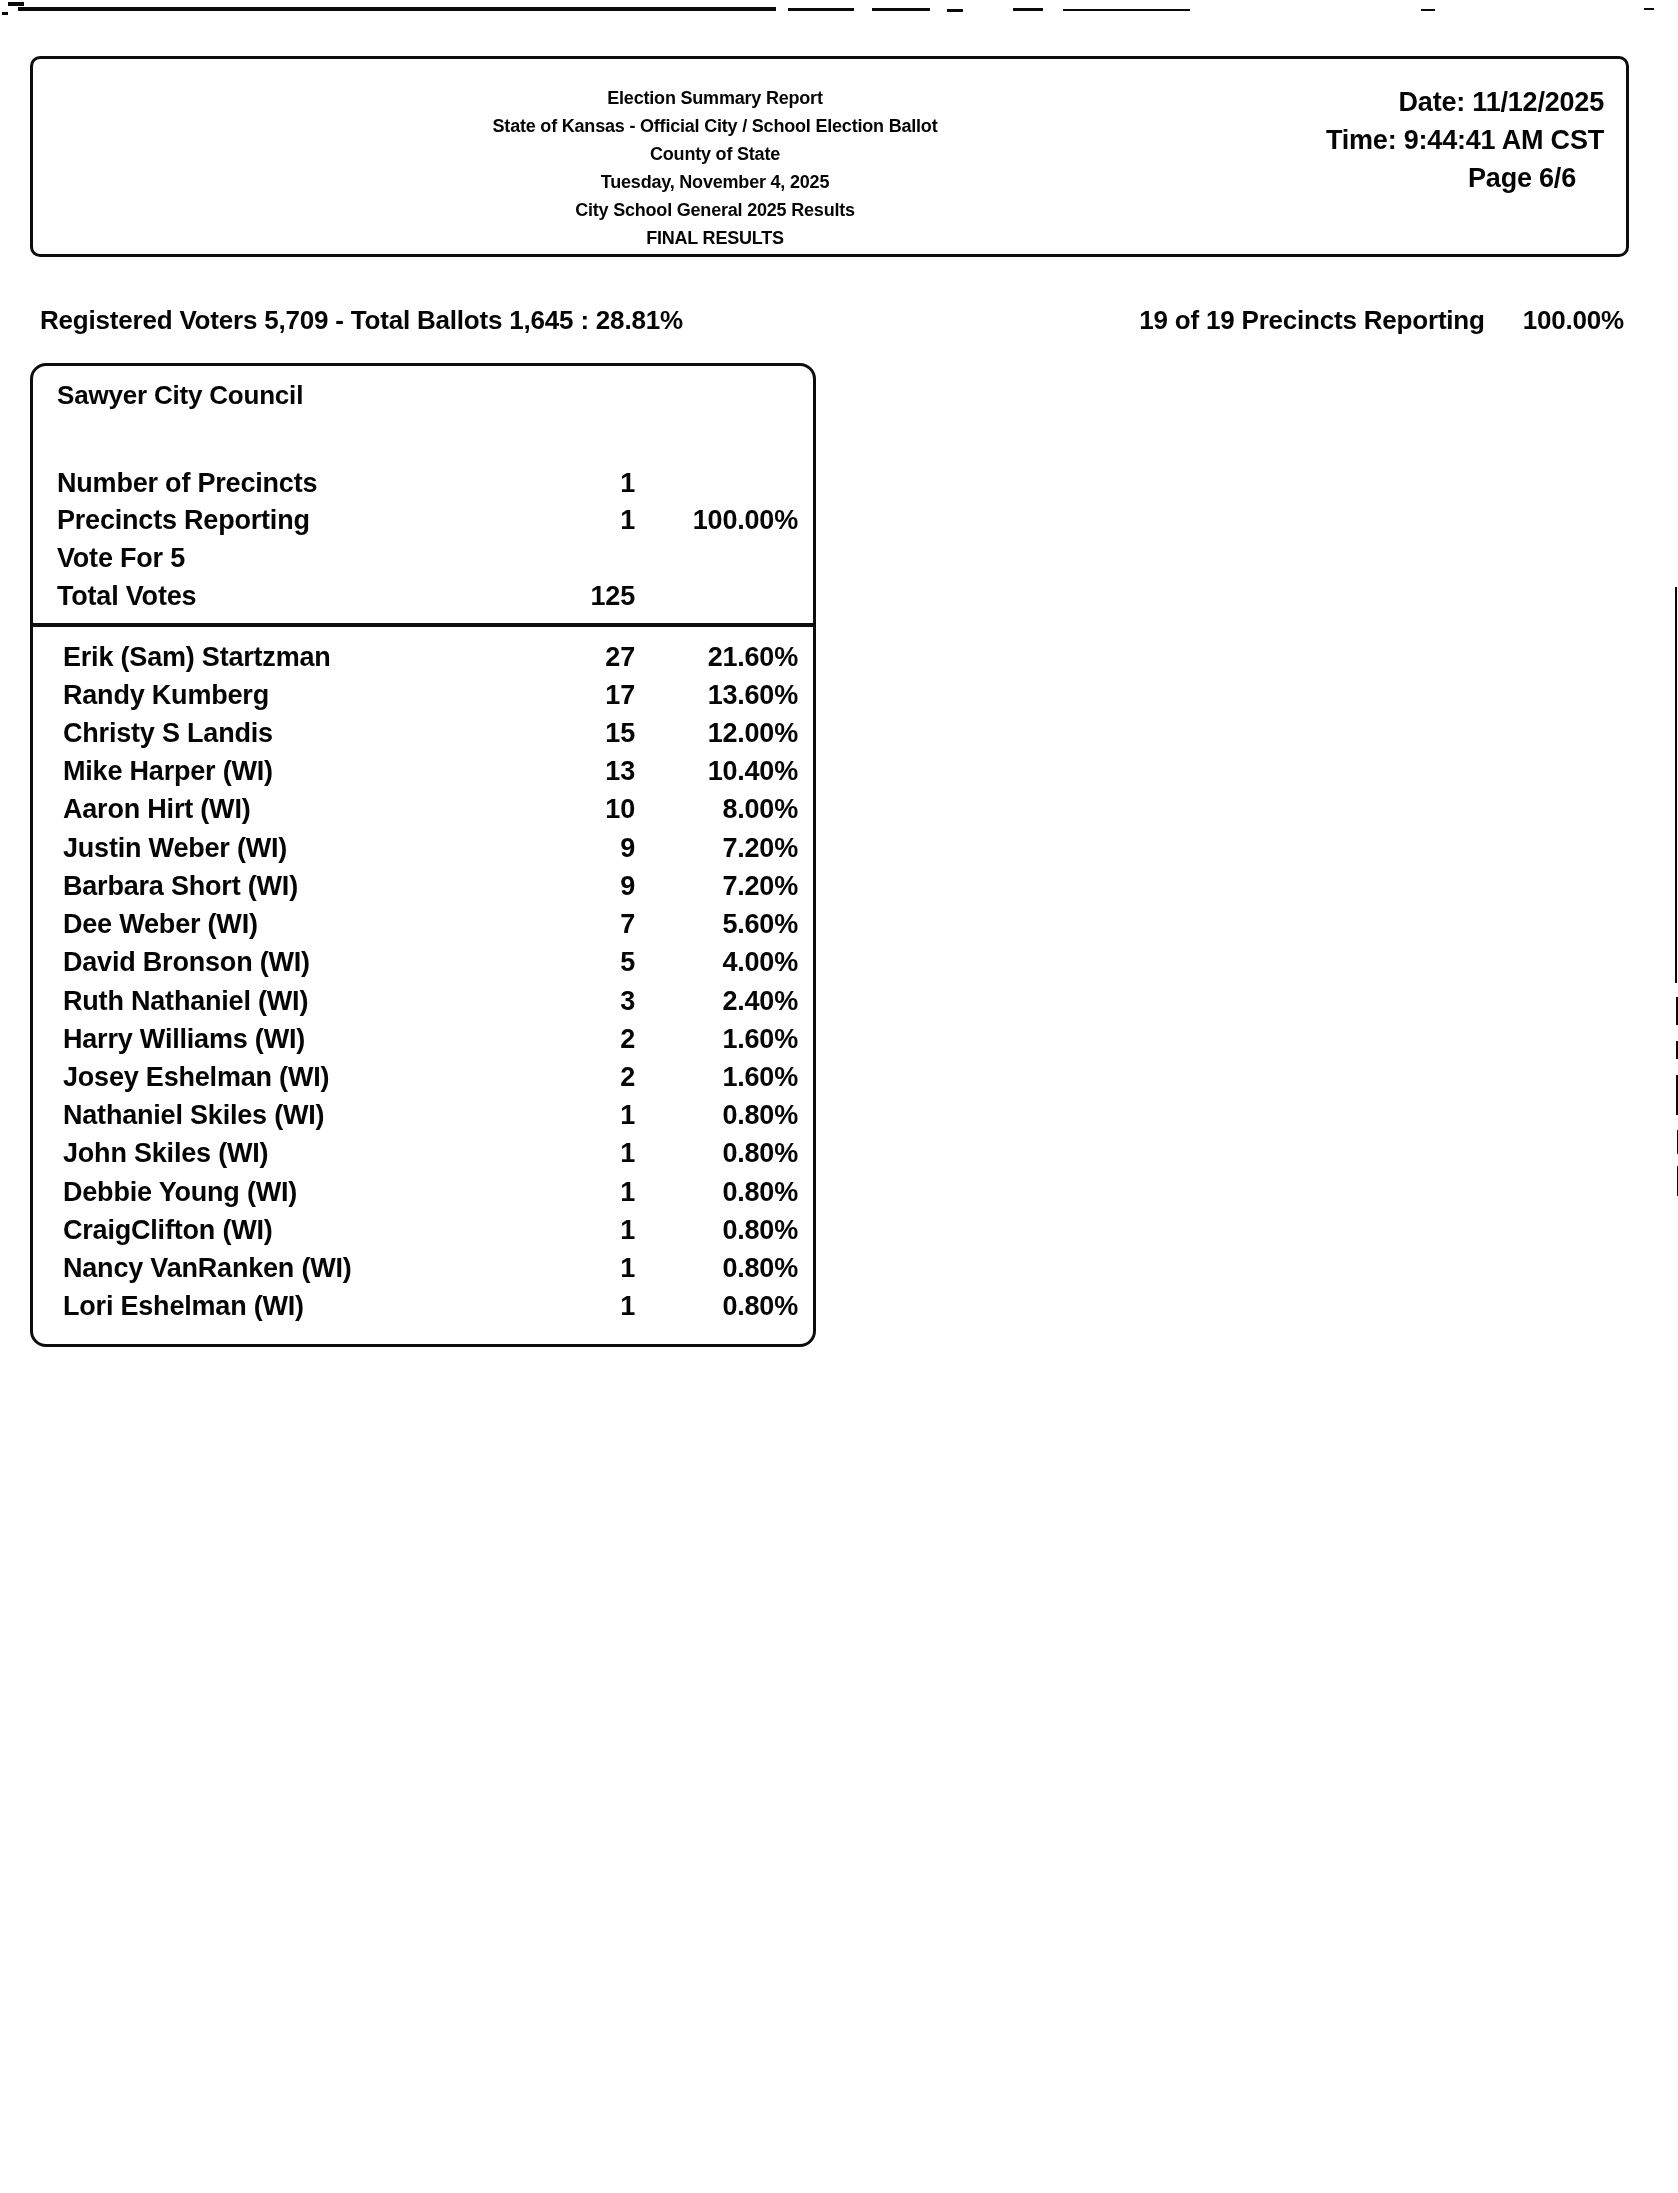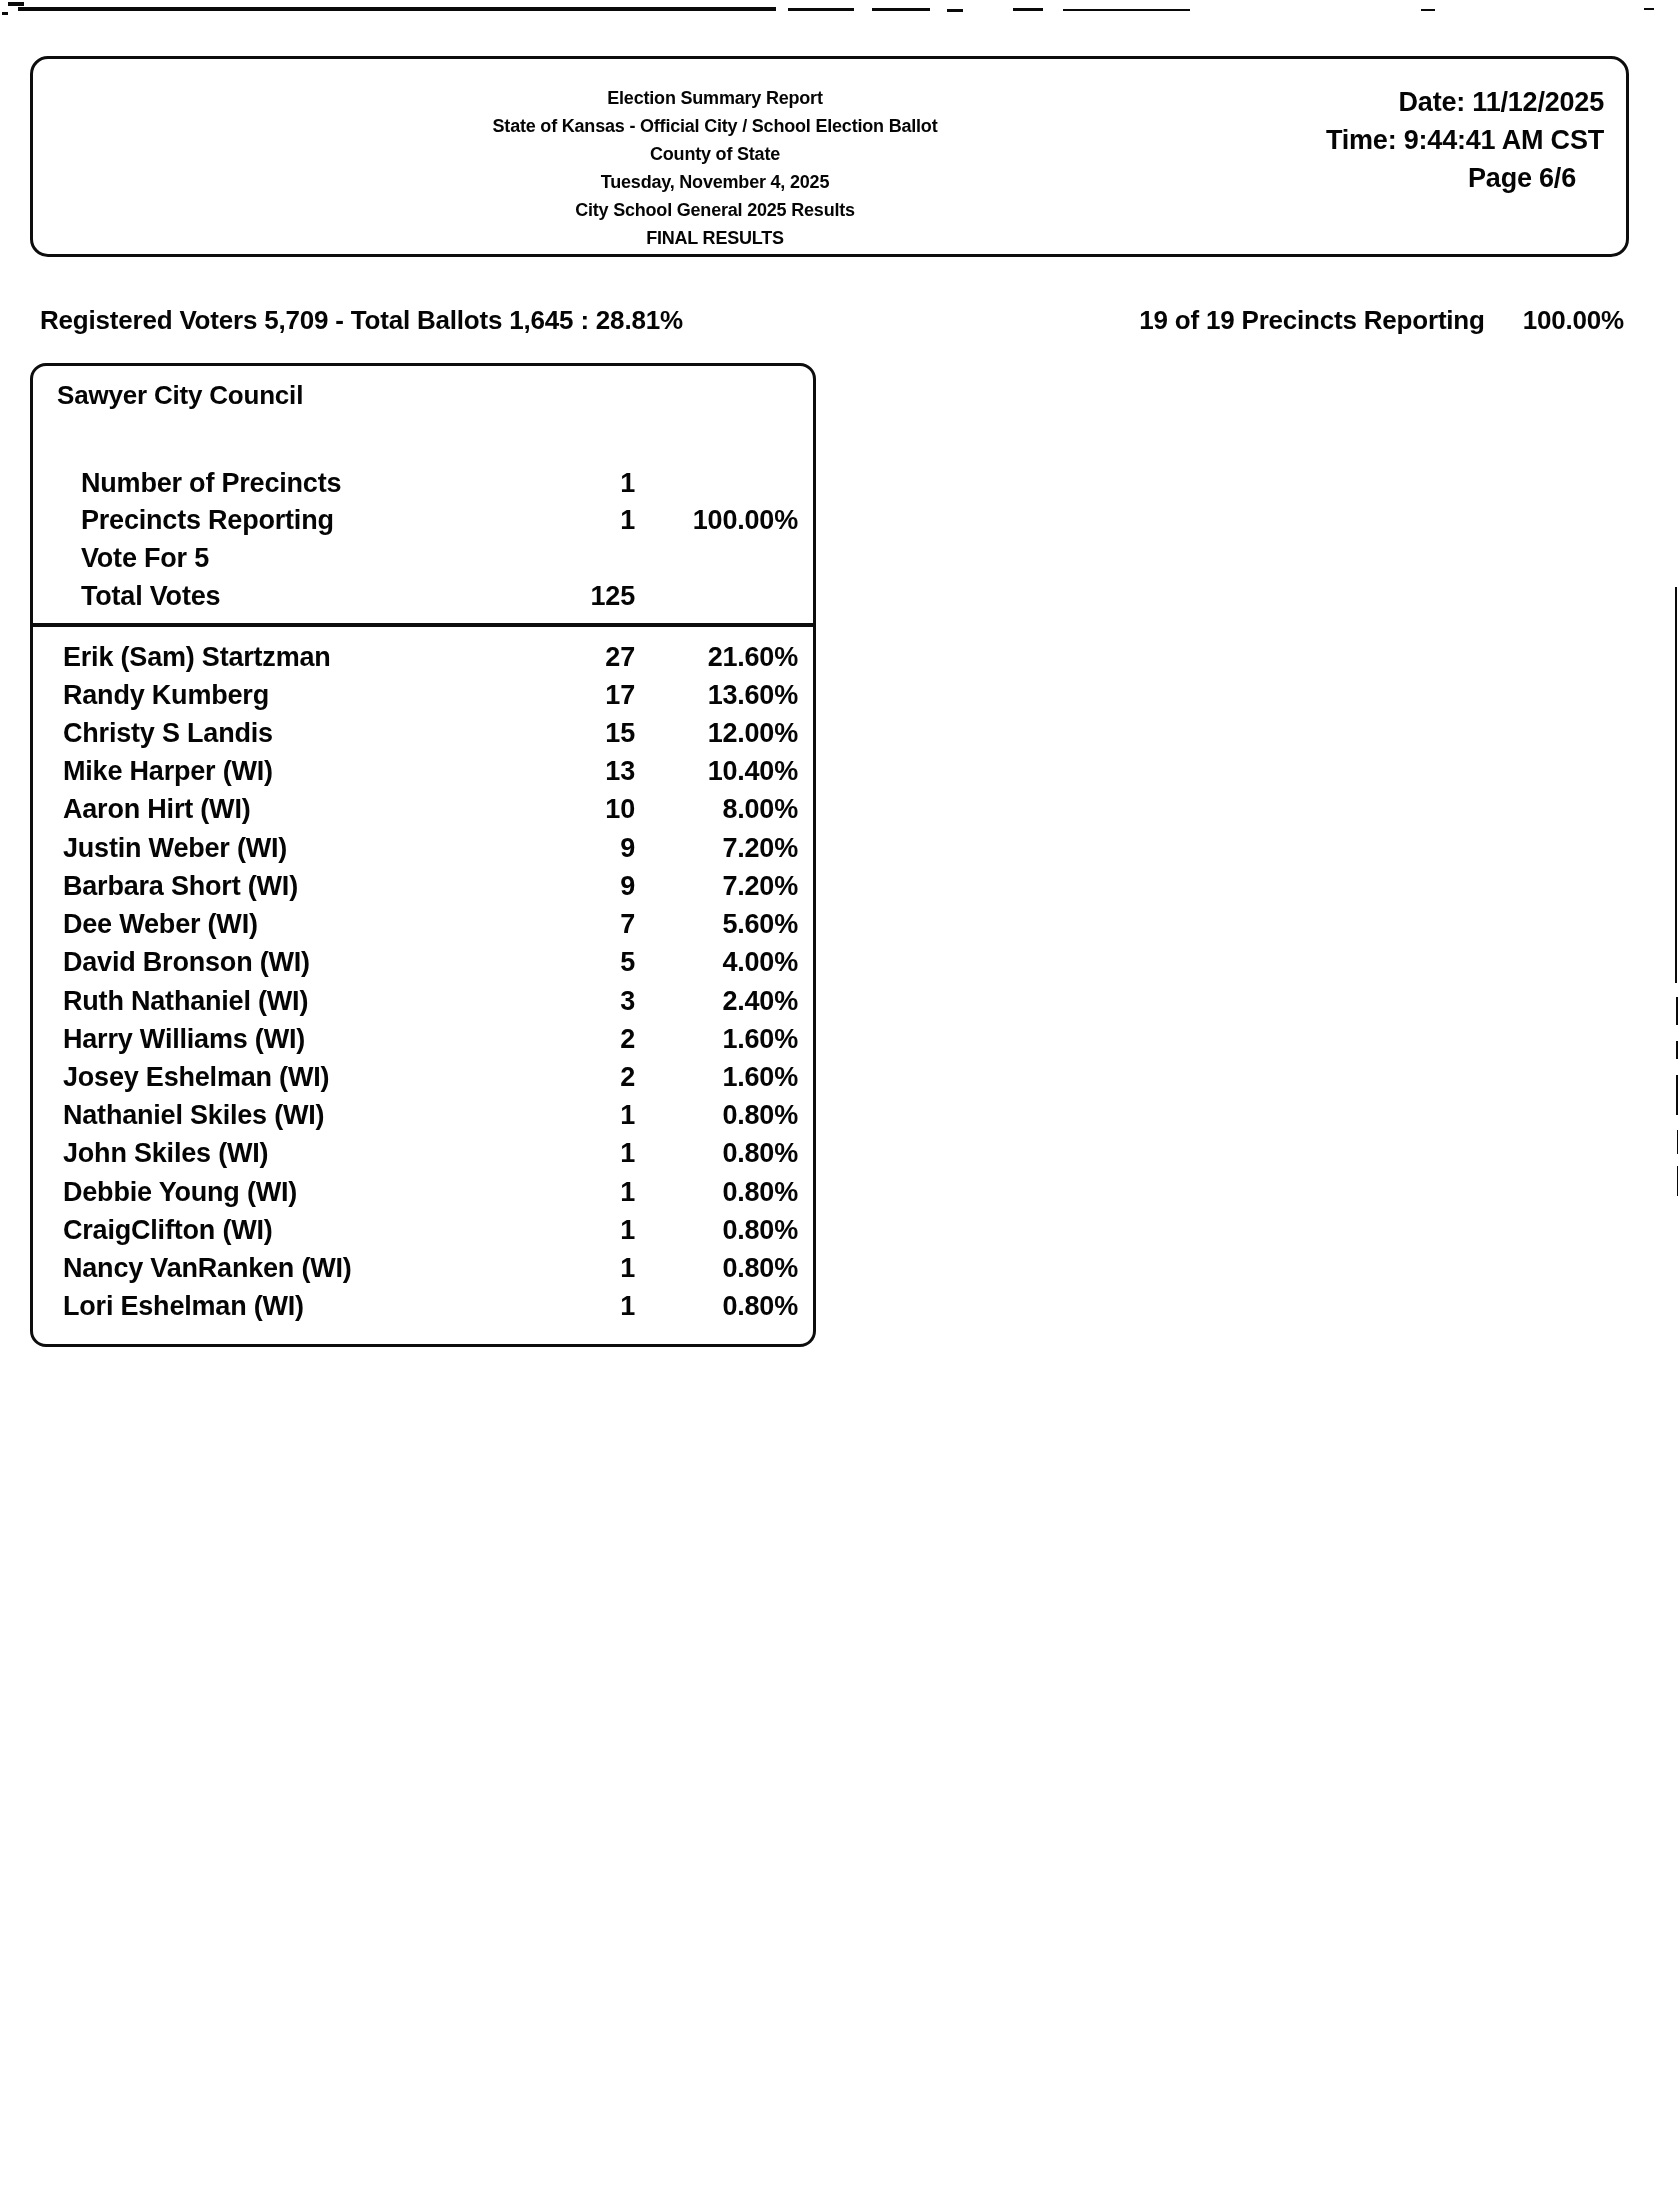--- a/index.html
+++ b/index.html
@@ -14,21 +14,21 @@
     letter-spacing: -0.2px;
     overflow: hidden;
     margin: 0 auto;
   }
   .artifact { position:absolute; background:#0a0a0a; }
 
   
   .header-box {
     position:absolute; left:30px; top:56px;
     width:1593px; height:195px;
-    border:3px solid #0d0d0d; border-radius:18px;
+    border:3px solid #0d0d0d; border-radius:10px;
   }
   .title-block {
     position:absolute; left:304px; top:25px; width:756px;
     text-align:center; font-size:18px; line-height:28px;
   }
   .date-block {
     position:absolute; right:22px; top:24px; width:418px;
     text-align:right; font-size:27px; line-height:38px;
   }
 
@@ -53,21 +53,21 @@
   .contest-title {
     position:absolute; left:24px; top:10px;
     line-height:38px; font-size:26px;
   }
   .sep-line {
     position:absolute; left:-1px; top:257px; width:782px; height:4px;
     background:#0d0d0d;
   }
   .row { position:absolute; left:0; width:100%; height:38px; line-height:38px; }
   .row .name { position:absolute; left:0; top:0; white-space:nowrap; }
-  .row.stat .name { left:24px;margin-left:24px; }
+  .row.stat .name { left:24px; }
   .row.cand .name { left:30px; }
   .row .votes { position:absolute; left:0; top:0; width:602px; text-align:right; }
   .row .pct   { position:absolute; left:0; top:0; width:765px; text-align:right; }
 </style>
 </head>
 <body>
 
 <div class="page">
 
   <div>

